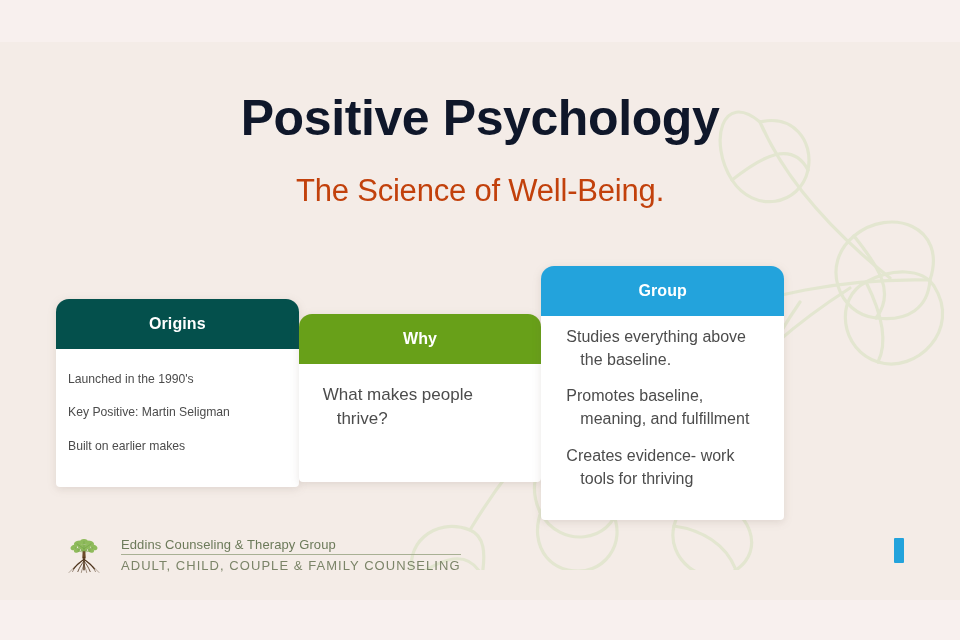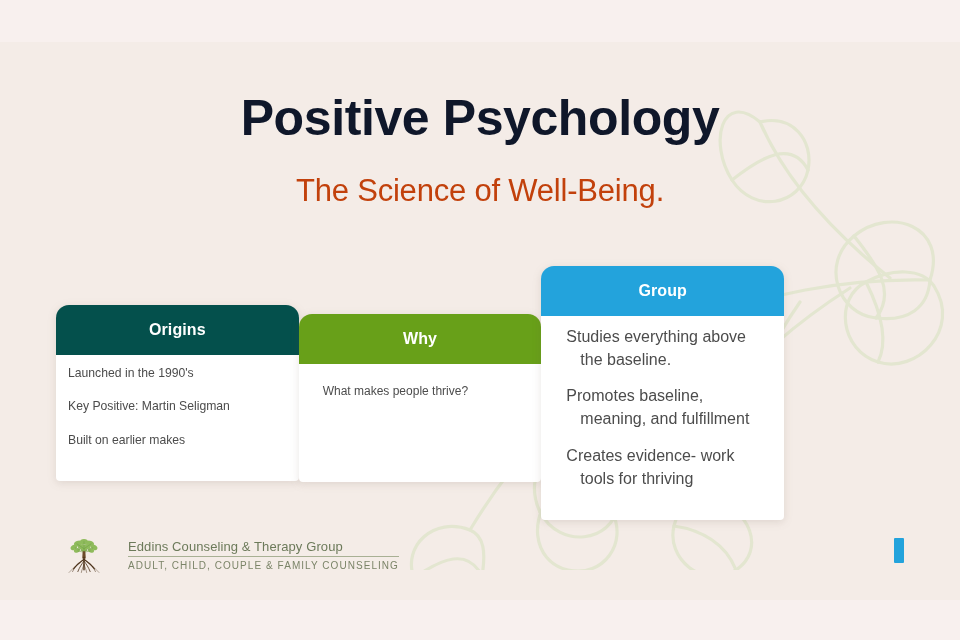--- a/index.html
+++ b/index.html
@@ -115,50 +115,50 @@
     font-size: 12.5px;
     line-height: 1.42;
     padding-left: 14px;
     text-indent: -14px;
     margin-bottom: 15px;
   }
   .card-item:last-child { margin-bottom: 0; }
 
   
   .card-origins .card-item { font-size: 12.2px; margin-bottom: 16px; }
-  .card-why    .card-item { font-size: 12px; margin-bottom: 18px; }
+  .card-why    .card-item { font-size: 17px; margin-bottom: 18px; }
   .card-what   .card-item { font-size: 16px; margin-bottom: 14px; }
 
   .card-why .card-body { padding-top: 19px; padding-left: 24px; }
   .card-what .card-body { padding-top: 10px; padding-left: 25px; }
-  .card-origins .card-body { padding-top: 10px; padding-left: 12px; }
+  .card-origins .card-body { padding-top: 22px; padding-left: 12px; }
 
   
   .logo {
     position: absolute;
     left: 62px;
     top: 532px;
     display: flex;
     align-items: center;
-    gap: 22px;
+    gap: 15px;
   }
   .logo-mark { width: 44px; height: 44px; flex: 0 0 44px; }
   .logo-mark svg { width: 100%; height: 100%; display: block; }
   .logo-text { padding-top: 2px; }
   .logo-name {
     font-size: 13px;
     color: #6c7a5a;
     letter-spacing: 0.1px;
     white-space: nowrap;
     line-height: 1.25;
     border-bottom: 1px solid #a8b094;
     padding-bottom: 1px;
   }
   .logo-tag {
-    font-size: 10px;
+    font-size: 13px;
     color: #7b8468;
     letter-spacing: 1.05px;
     white-space: nowrap;
     margin-top: 3px;
   }
 
   
   .accent-bar {
     position: absolute;
     left: 894px;

